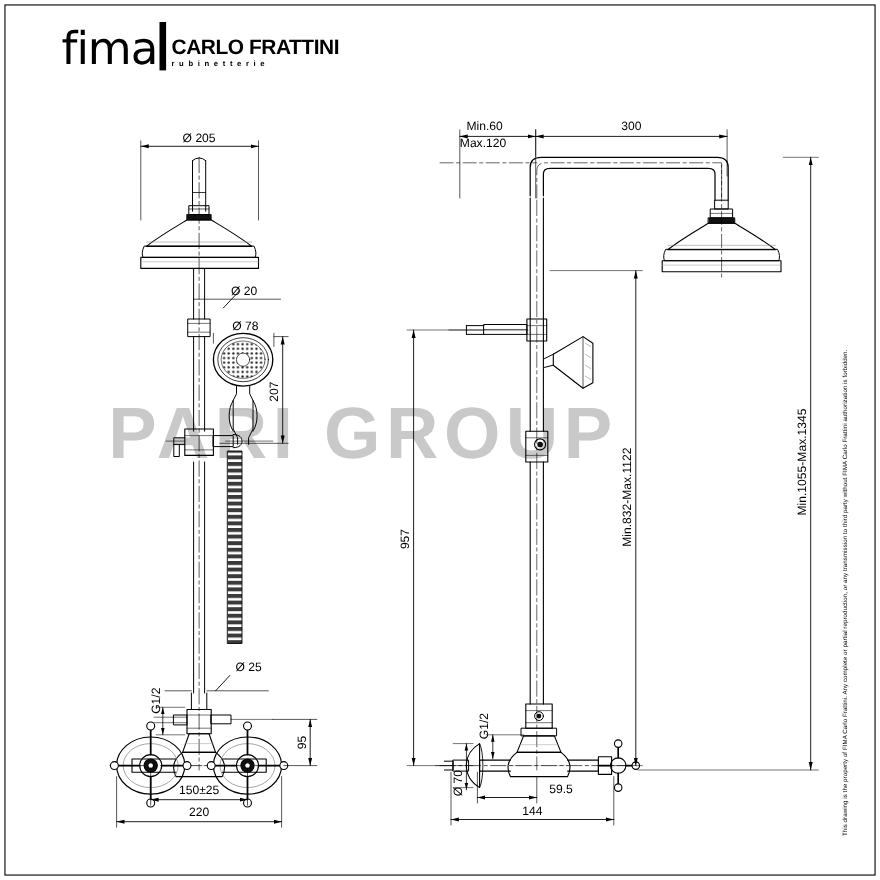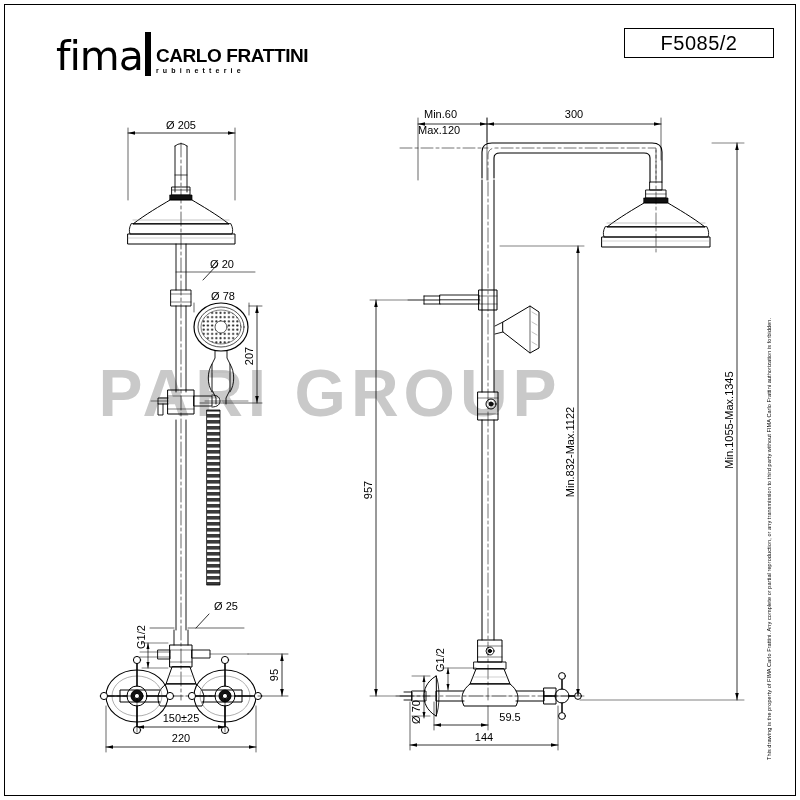--- a/index.html
+++ b/index.html
@@ -22,21 +22,20 @@
     width: 792px; height: 792px;
     border: 1px solid #000;
   }
   
   .logo {
     position: absolute;
     left: 56px; top: 20px;
     display: flex;
     align-items: flex-end;
     height: 44px;
-    margin-top: 12px;
   }
   .logo-fima {
     font-family: "DejaVu Sans", sans-serif;
     font-size: 41px;
     font-weight: 400;
     letter-spacing: -1px;
     color: #000;
     line-height: 0.92;
   }
   .logo-bar {
@@ -133,23 +132,20 @@
 
   <div class="logo">
     <div class="logo-fima">fima</div>
     <div class="logo-bar"></div>
     <div class="logo-right">
       <div class="logo-carlo">CARLO FRATTINI</div>
       <div class="logo-sub">rubinetterie</div>
     </div>
   </div>
 
-  <div class="code-box">
-    <span>F5085/2</span>
-  </div>
 
   <div class="watermark">PARI GROUP</div>
 
   <div class="copyright">This drawing is the property of FIMA Carlo Frattini. Any complete or partial reproduction, or any transmission to third party without FIMA Carlo Frattini authorization is forbidden.</div>
 
   <svg class="dwg" viewBox="0 0 800 800">
     <defs>
       <marker id="arrL" markerWidth="9" markerHeight="7" refX="9" refY="3.5" orient="auto">
         <polygon points="9,3.5 0,1.2 0,5.8" fill="#000"></polygon>
       </marker>

